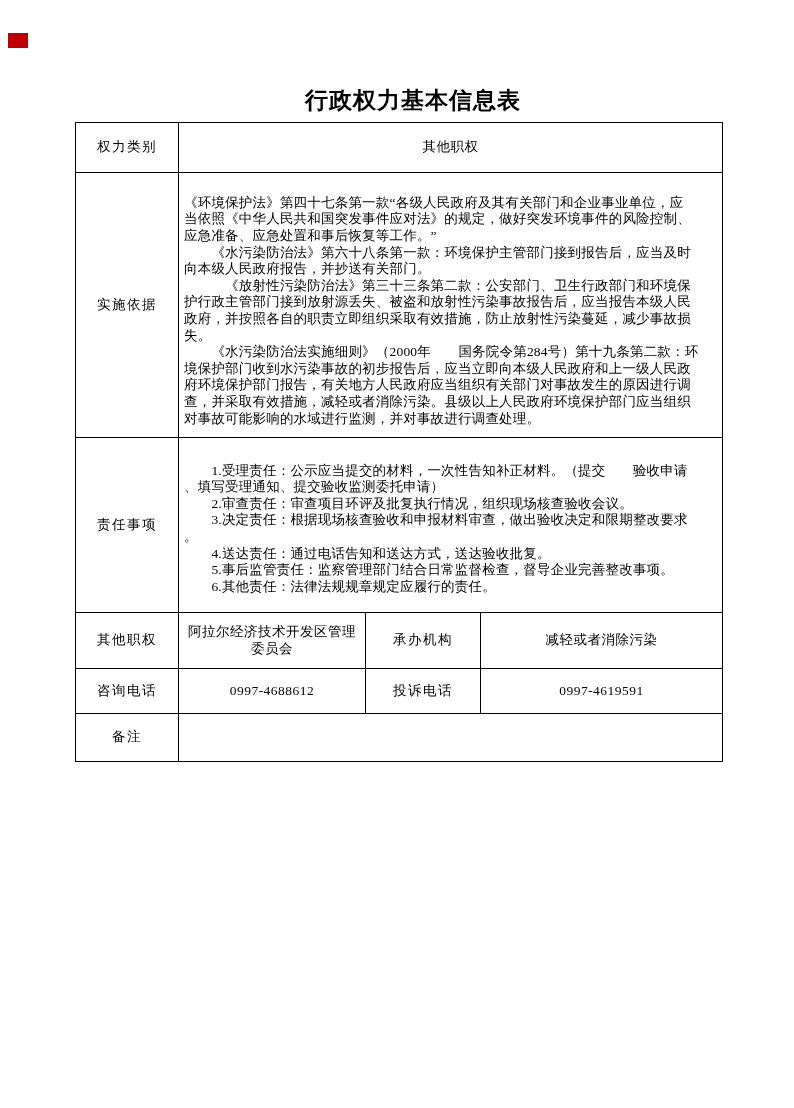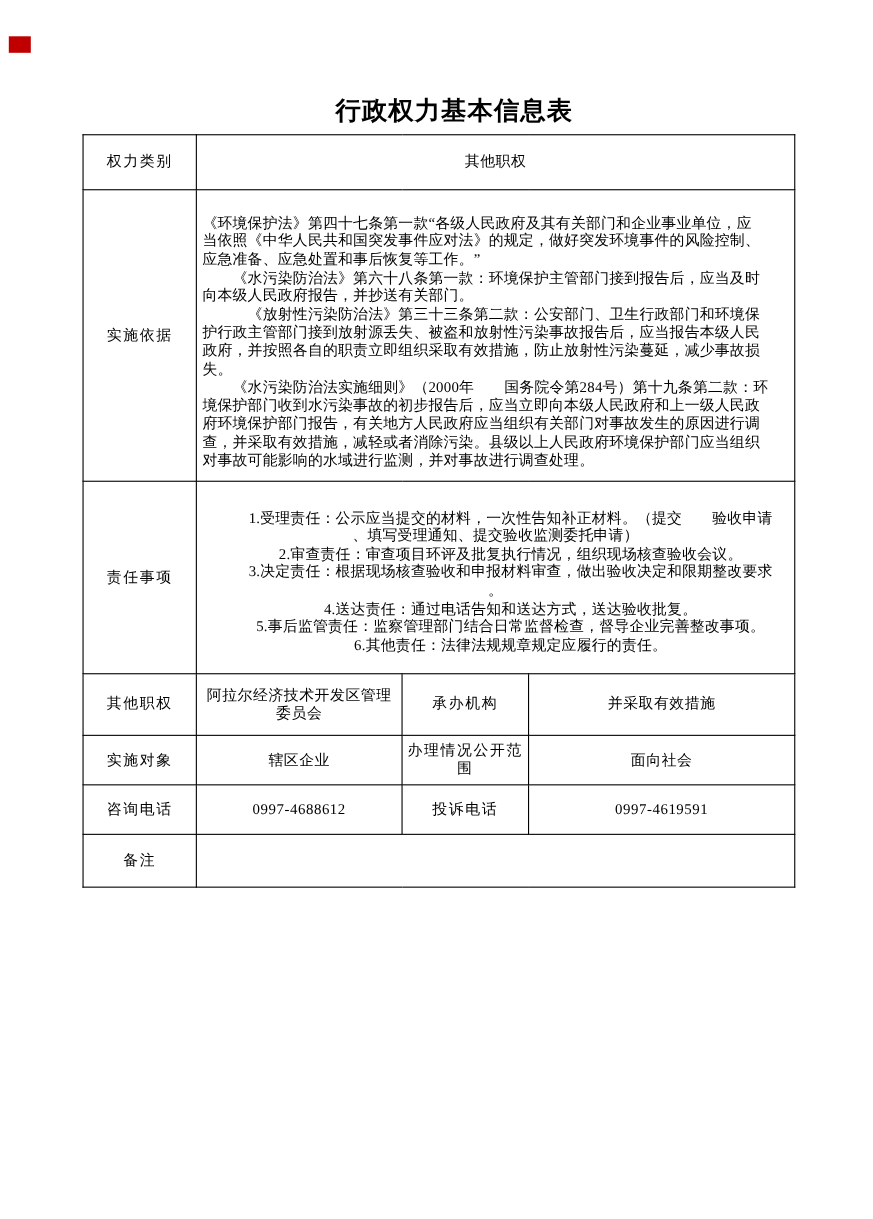--- a/index.html
+++ b/index.html
@@ -44,21 +44,21 @@
     white-space: pre-line;
     letter-spacing: 0.5px;
   }
   .blk {
     text-align: left;
     white-space: pre-wrap;
     vertical-align: top;
     padding: 16px 5px 4px 5px;
     letter-spacing: 0.2px;
   }
-  .blk-sy { padding-top: 12px; text-align: center; }
+  .blk-sy { padding-top: 12px; }
 </style>
 </head>
 <body>
 
 <div class="red-stamp" style="background: rgb(192, 0, 0);"></div>
 
 <div class="doc-title">行政权力基本信息表</div>
 
 <table class="info-table">
   <colgroup>
@@ -98,28 +98,21 @@
 。
 　　4.送达责任：通过电话告知和送达方式，送达验收批复。
 　　5.事后监管责任：监察管理部门结合日常监督检查，督导企业完善整改事项。
 　　6.其他责任：法律法规规章规定应履行的责任。</td>
     </tr>
     <tr style="height:56px">
       <td class="lbl">其他职权</td>
       <td class="val">阿拉尔经济技术开发区管理
 委员会</td>
       <td class="lbl">承办机构</td>
-      <td class="val">并采取有效措施</td>
-    </tr>
-    <tr style="height:45px">
-      <td class="lbl">实施对象</td>
-      <td class="val">辖区企业</td>
-      <td class="lbl">办理情况公开范
-围</td>
-      <td class="val">面向社会</td>
+      <td class="val">减轻或者消除污染</td>
     </tr>
     <tr style="height:45px">
       <td class="lbl">咨询电话</td>
       <td class="val">0997-4688612</td>
       <td class="lbl">投诉电话</td>
       <td class="val">0997-4619591</td>
     </tr>
     <tr style="height:48px">
       <td class="lbl">备注</td>
       <td class="val" colspan="3"></td>

